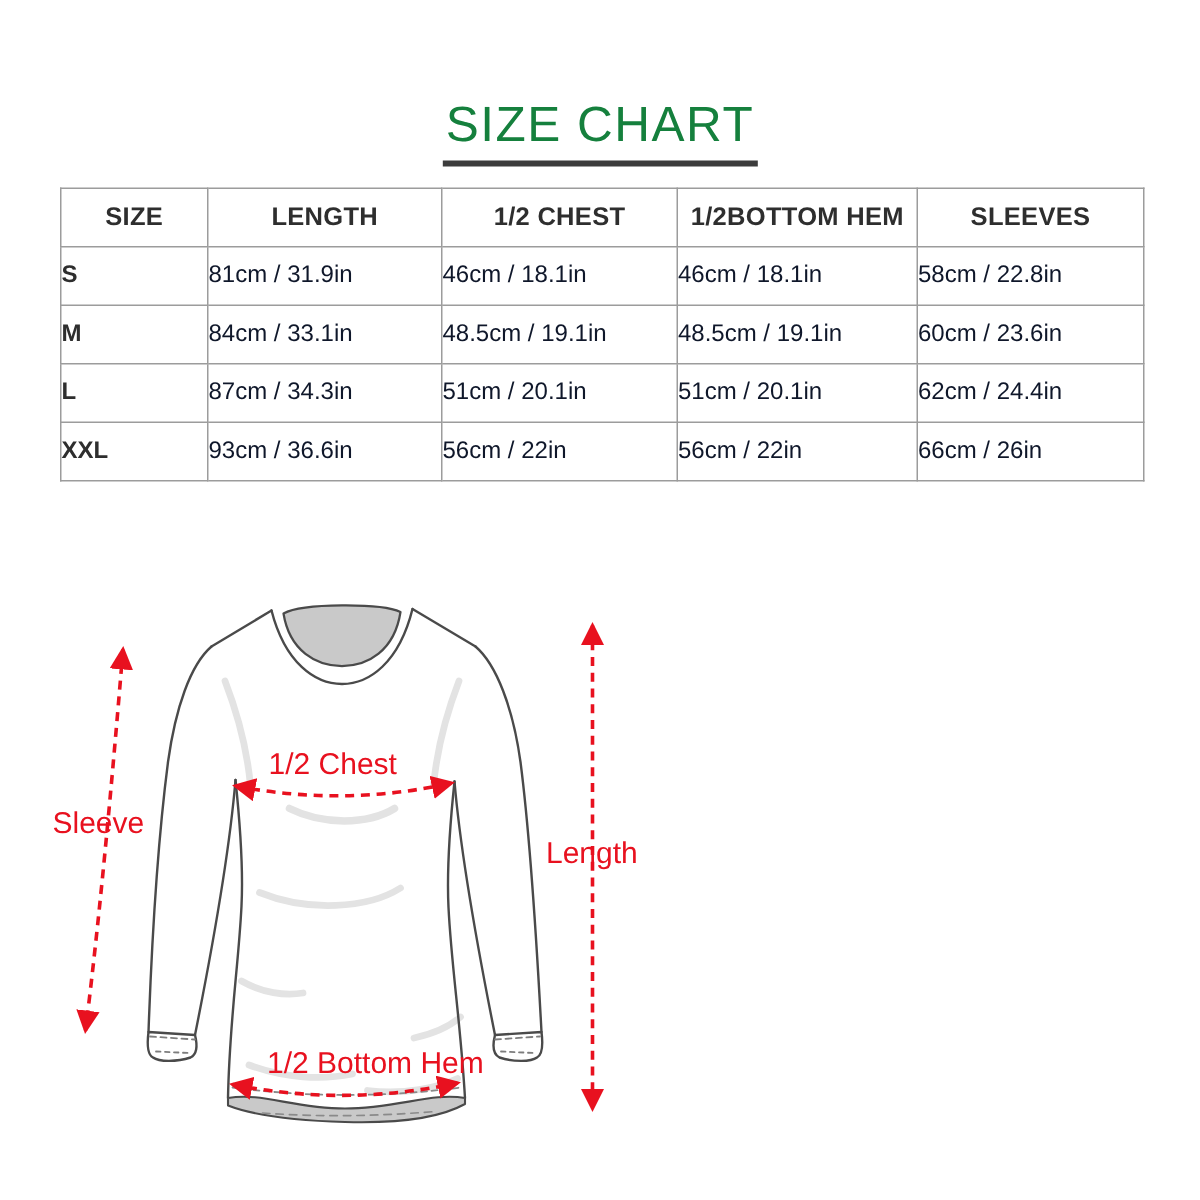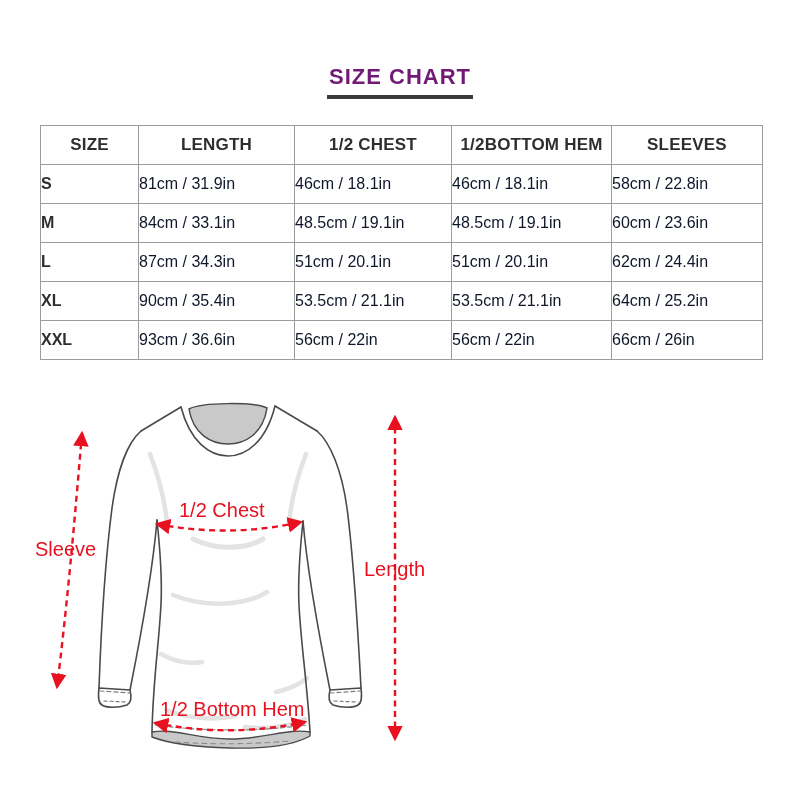--- a/index.html
+++ b/index.html
@@ -1,35 +1,35 @@
 <!DOCTYPE html>
 <html><head>
 <meta charset="utf-8">
 <style>
   html,body{margin:0;padding:0;background:#ffffff;}
   #stage{position:relative;width:800px;height:800px;background:#ffffff;overflow:hidden;
          font-family:"Liberation Sans",sans-serif;}
   .title{position:absolute;top:64px;left:50%;transform:translateX(-50%);
-         font-size:22px;font-weight:bold;color:#701a75;letter-spacing:1px;
+         font-size:33px;font-weight:normal;color:#15803d;letter-spacing:1px;
          border-bottom:4px solid #3c3c3c;padding:0 2px 5px 2px;white-space:nowrap;}
   table.size-table{position:absolute;left:40px;top:125px;width:722px;
          border-collapse:collapse;table-layout:fixed;}
   table.size-table th,table.size-table td{
          border:1px solid #9c9c9c;vertical-align:middle;
          height:38px;padding:0;}
   table.size-table th{font-size:17px;font-weight:bold;color:#2e2e2e;letter-spacing:.2px;}
   table.size-table td{font-size:16px;color:#0f172a;}
   table.size-table td.size-cell{font-weight:bold;color:#2e2e2e;}
   .garment{position:absolute;left:30px;top:392px;width:410px;height:390px;}
   .red-label{position:absolute;color:#e8111f;font-size:20px;line-height:22px;
          white-space:nowrap;z-index:5;}
   .lbl-sleeve{left:35px;top:538px;}
   .lbl-chest{left:179px;top:499px;}
   .lbl-length{left:364px;top:558px;}
-  .lbl-hem{left:160px;top:698px;}
+  .lbl-hem{left:178px;top:698px;}
   .note{position:absolute;left:452px;top:504px;width:322px;
         font-size:21px;line-height:31px;color:#8a8a8a;}
   .note b{color:#5c5c5c;font-weight:bold;}
 </style>
 </head>
 <body>
 
 <div id="stage">
 
   <div class="title">SIZE CHART</div>
@@ -65,27 +65,20 @@
         <td>48.5cm / 19.1in</td>
         <td>48.5cm / 19.1in</td>
         <td>60cm / 23.6in</td>
       </tr>
       <tr>
         <td class="size-cell">L</td>
         <td>87cm / 34.3in</td>
         <td>51cm / 20.1in</td>
         <td>51cm / 20.1in</td>
         <td>62cm / 24.4in</td>
-      </tr>
-      <tr>
-        <td class="size-cell">XL</td>
-        <td>90cm / 35.4in</td>
-        <td>53.5cm / 21.1in</td>
-        <td>53.5cm / 21.1in</td>
-        <td>64cm / 25.2in</td>
       </tr>
       <tr>
         <td class="size-cell">XXL</td>
         <td>93cm / 36.6in</td>
         <td>56cm / 22in</td>
         <td>56cm / 22in</td>
         <td>66cm / 26in</td>
       </tr>
     </tbody>
   </table>

